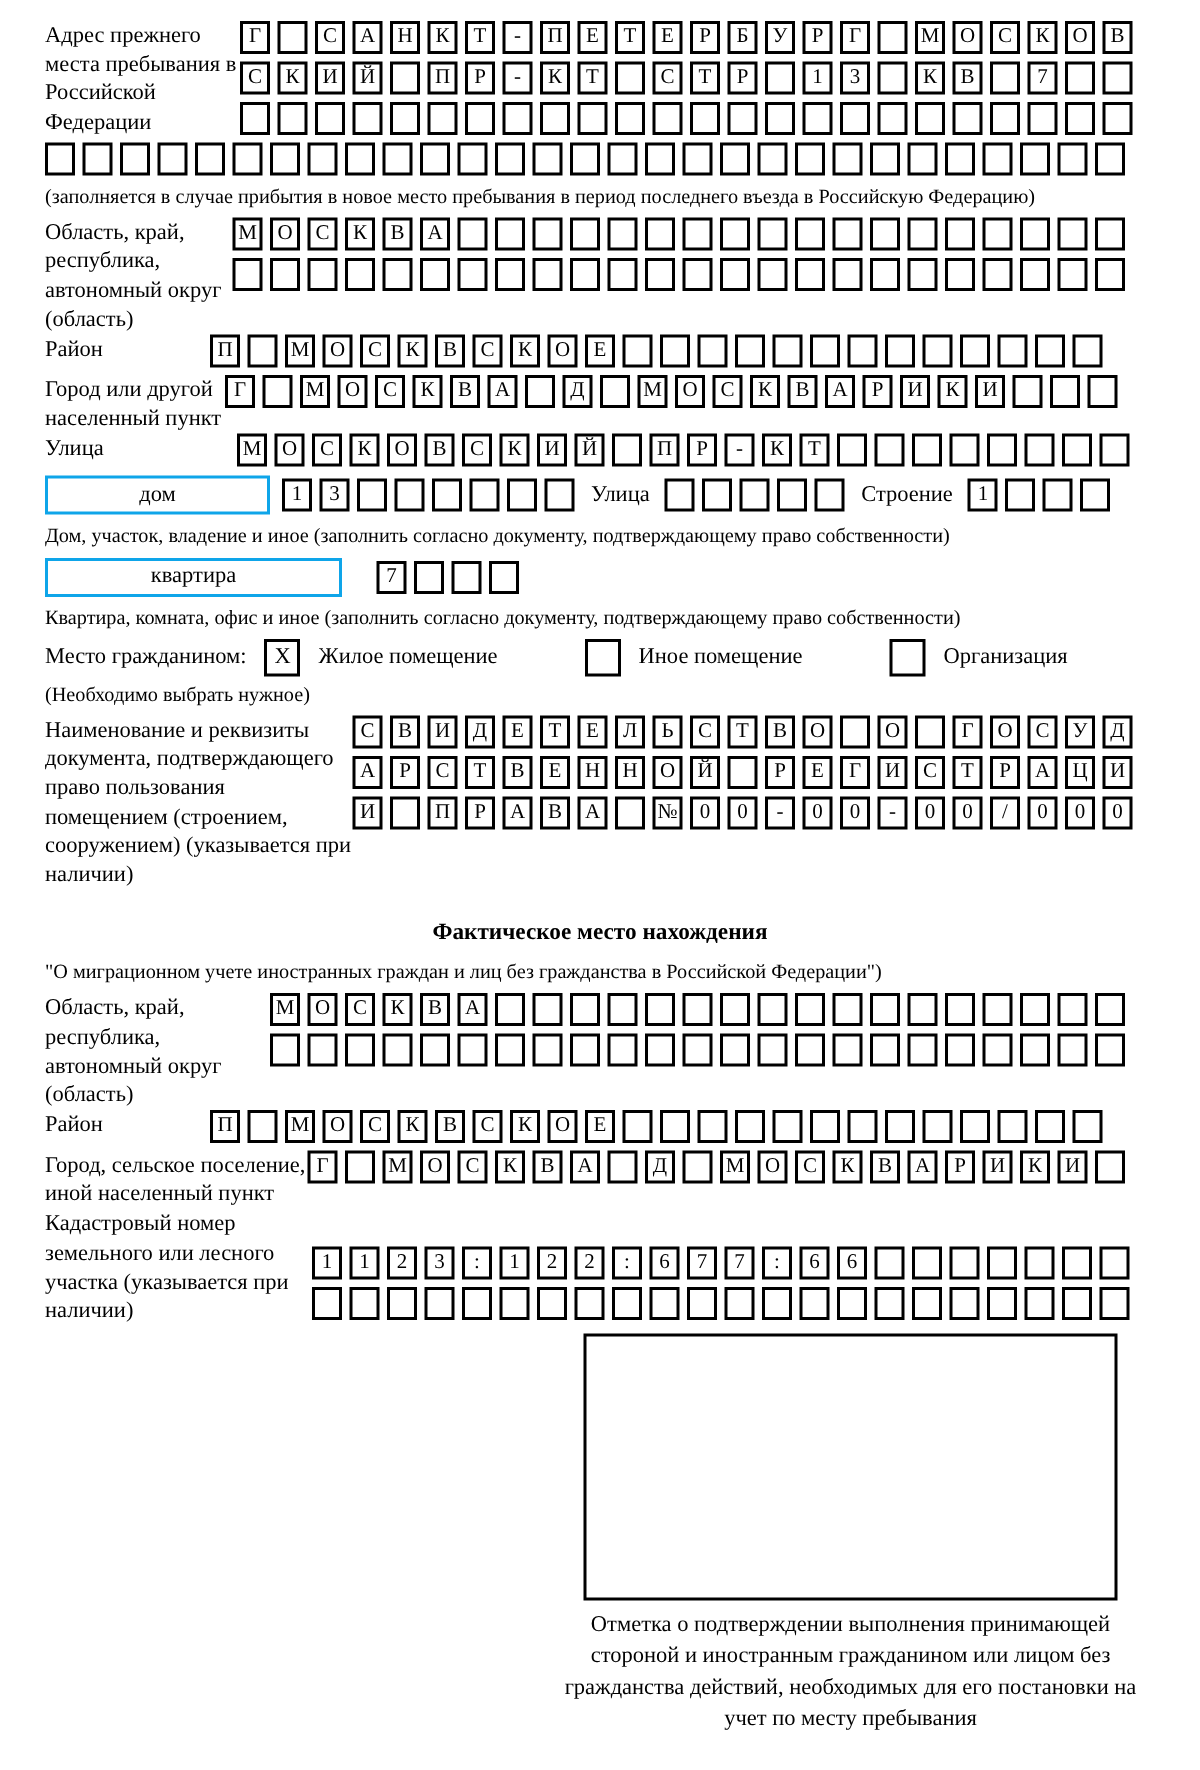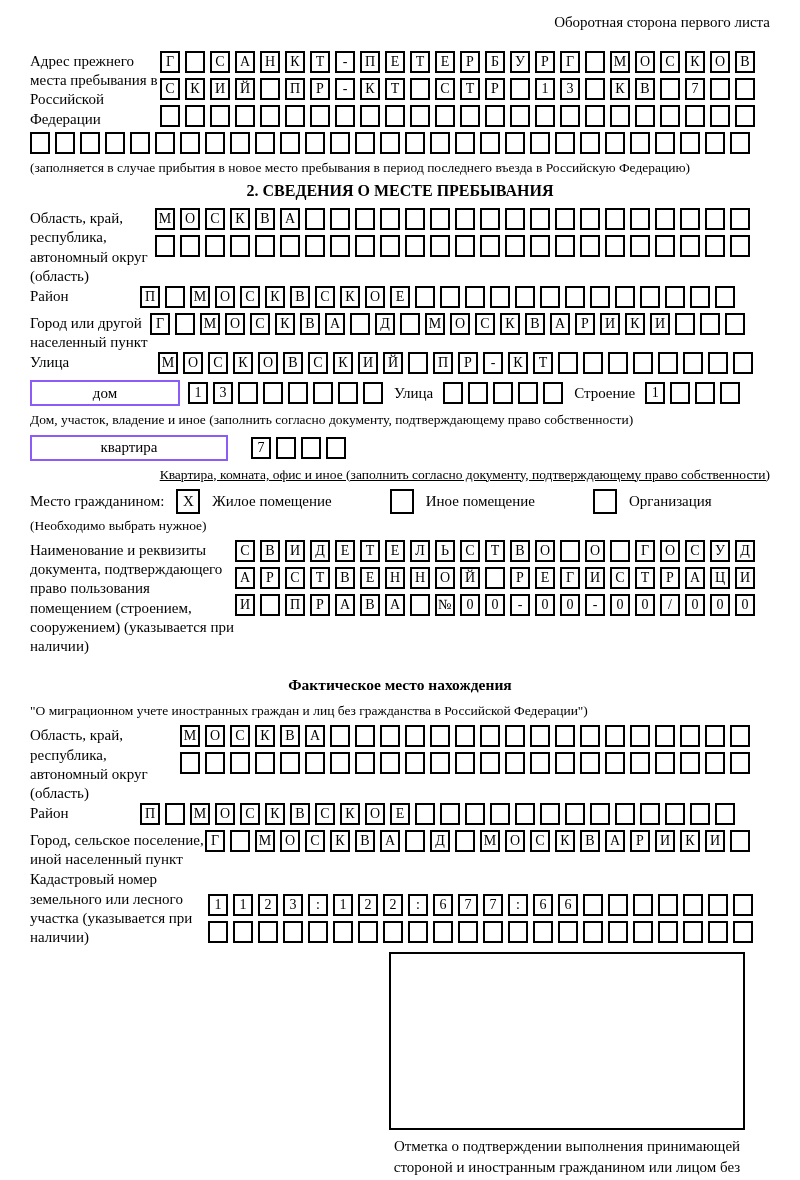--- a/index.html
+++ b/index.html
@@ -27,21 +27,21 @@
     font-size: 14px; line-height: 1;
   }
   .cellrow.inline { margin-bottom: 0; }
 
   .note { font-size: 13.5px; text-align: left; margin-bottom: 5px; line-height: 1.35; }
   .h2 { font-size: 16px; font-weight: bold; text-align: center; margin: 4px 0 8px 0; }
   .h3 { font-size: 15.5px; font-weight: bold; text-align: center; margin: 10px 0 8px 0; }
 
   .houserow, .aptrow { display: flex; align-items: center; margin: 1px 0 5px 0; }
   .widebox {
-    border: 2px solid #8b5cf6; height: 26px;
+    border: 2px solid #0ea5e9; height: 26px;
     display: flex; align-items: center; justify-content: center;
     font-size: 15px; flex-shrink: 0;
   }
   .dom-box { width: 150px; margin-right: 8px; }
   .apt-box { width: 198px; margin-right: 23px; }
   .inline-lbl { font-size: 15px; margin: 0 10px 0 6px; white-space: nowrap; }
 
   .stayrow { display: flex; align-items: center; margin: 3px 0 3px 0; font-size: 15px; }
   .checkbox {
     width: 24px; height: 25px; border: 2px solid #000; flex-shrink: 0;
@@ -58,21 +58,20 @@
 
   .stamp-wrap { width: 390px; margin-left: auto; margin-right: 8px; margin-top: 4px; }
   .stamp-box { width: 356px; height: 178px; border: 2px solid #000; margin: 0 auto 6px auto; }
   .stamp-note { font-size: 15px; text-align: center; line-height: 1.4; }
 </style>
 </head>
 <body>
 
 <div class="page">
 
-  <div class="corner">Оборотная сторона первого листа</div>
 
   <div class="flexrow">
     <div class="lbl w130">Адрес прежнего места пребывания в Российской Федерации</div>
     <div>
       <div class="cellrow">
           <span class="cell">Г</span>
           <span class="cell"></span>
           <span class="cell">С</span>
           <span class="cell">А</span>
           <span class="cell">Н</span>
@@ -176,21 +175,20 @@
       <span class="cell"></span>
       <span class="cell"></span>
       <span class="cell"></span>
       <span class="cell"></span>
       <span class="cell"></span>
       <span class="cell"></span>
       <span class="cell"></span>
     </div>
   <div class="note">(заполняется в случае прибытия в новое место пребывания в период последнего въезда в Российскую Федерацию)</div>
 
-  <div class="h2">2. СВЕДЕНИЯ О МЕСТЕ ПРЕБЫВАНИЯ</div>
 
   <div class="flexrow">
     <div class="lbl w125">Область, край, республика, автономный округ (область)</div>
     <div>
       <div class="cellrow">
           <span class="cell">М</span>
           <span class="cell">О</span>
           <span class="cell">С</span>
           <span class="cell">К</span>
           <span class="cell">В</span>
@@ -365,21 +363,21 @@
 
   <div class="aptrow">
     <div class="widebox apt-box">квартира</div>
     <div class="cellrow inline">
         <span class="cell">7</span>
         <span class="cell"></span>
         <span class="cell"></span>
         <span class="cell"></span>
       </div>
   </div>
-  <div class="note" style="text-align:right;text-decoration:underline;">Квартира, комната, офис и иное (заполнить согласно документу, подтверждающему право собственности)</div>
+  <div class="note" style="text-align:left;">Квартира, комната, офис и иное (заполнить согласно документу, подтверждающему право собственности)</div>
 
   <div class="stayrow">
     <span class="stay-label">Место гражданином:</span>
     <span class="checkbox">X</span>
     <span class="opt-label">Жилое помещение</span>
     <span class="checkbox opt-gap"></span>
     <span class="opt-label">Иное помещение</span>
     <span class="checkbox opt-gap"></span>
     <span class="opt-label">Организация</span>
   </div>

